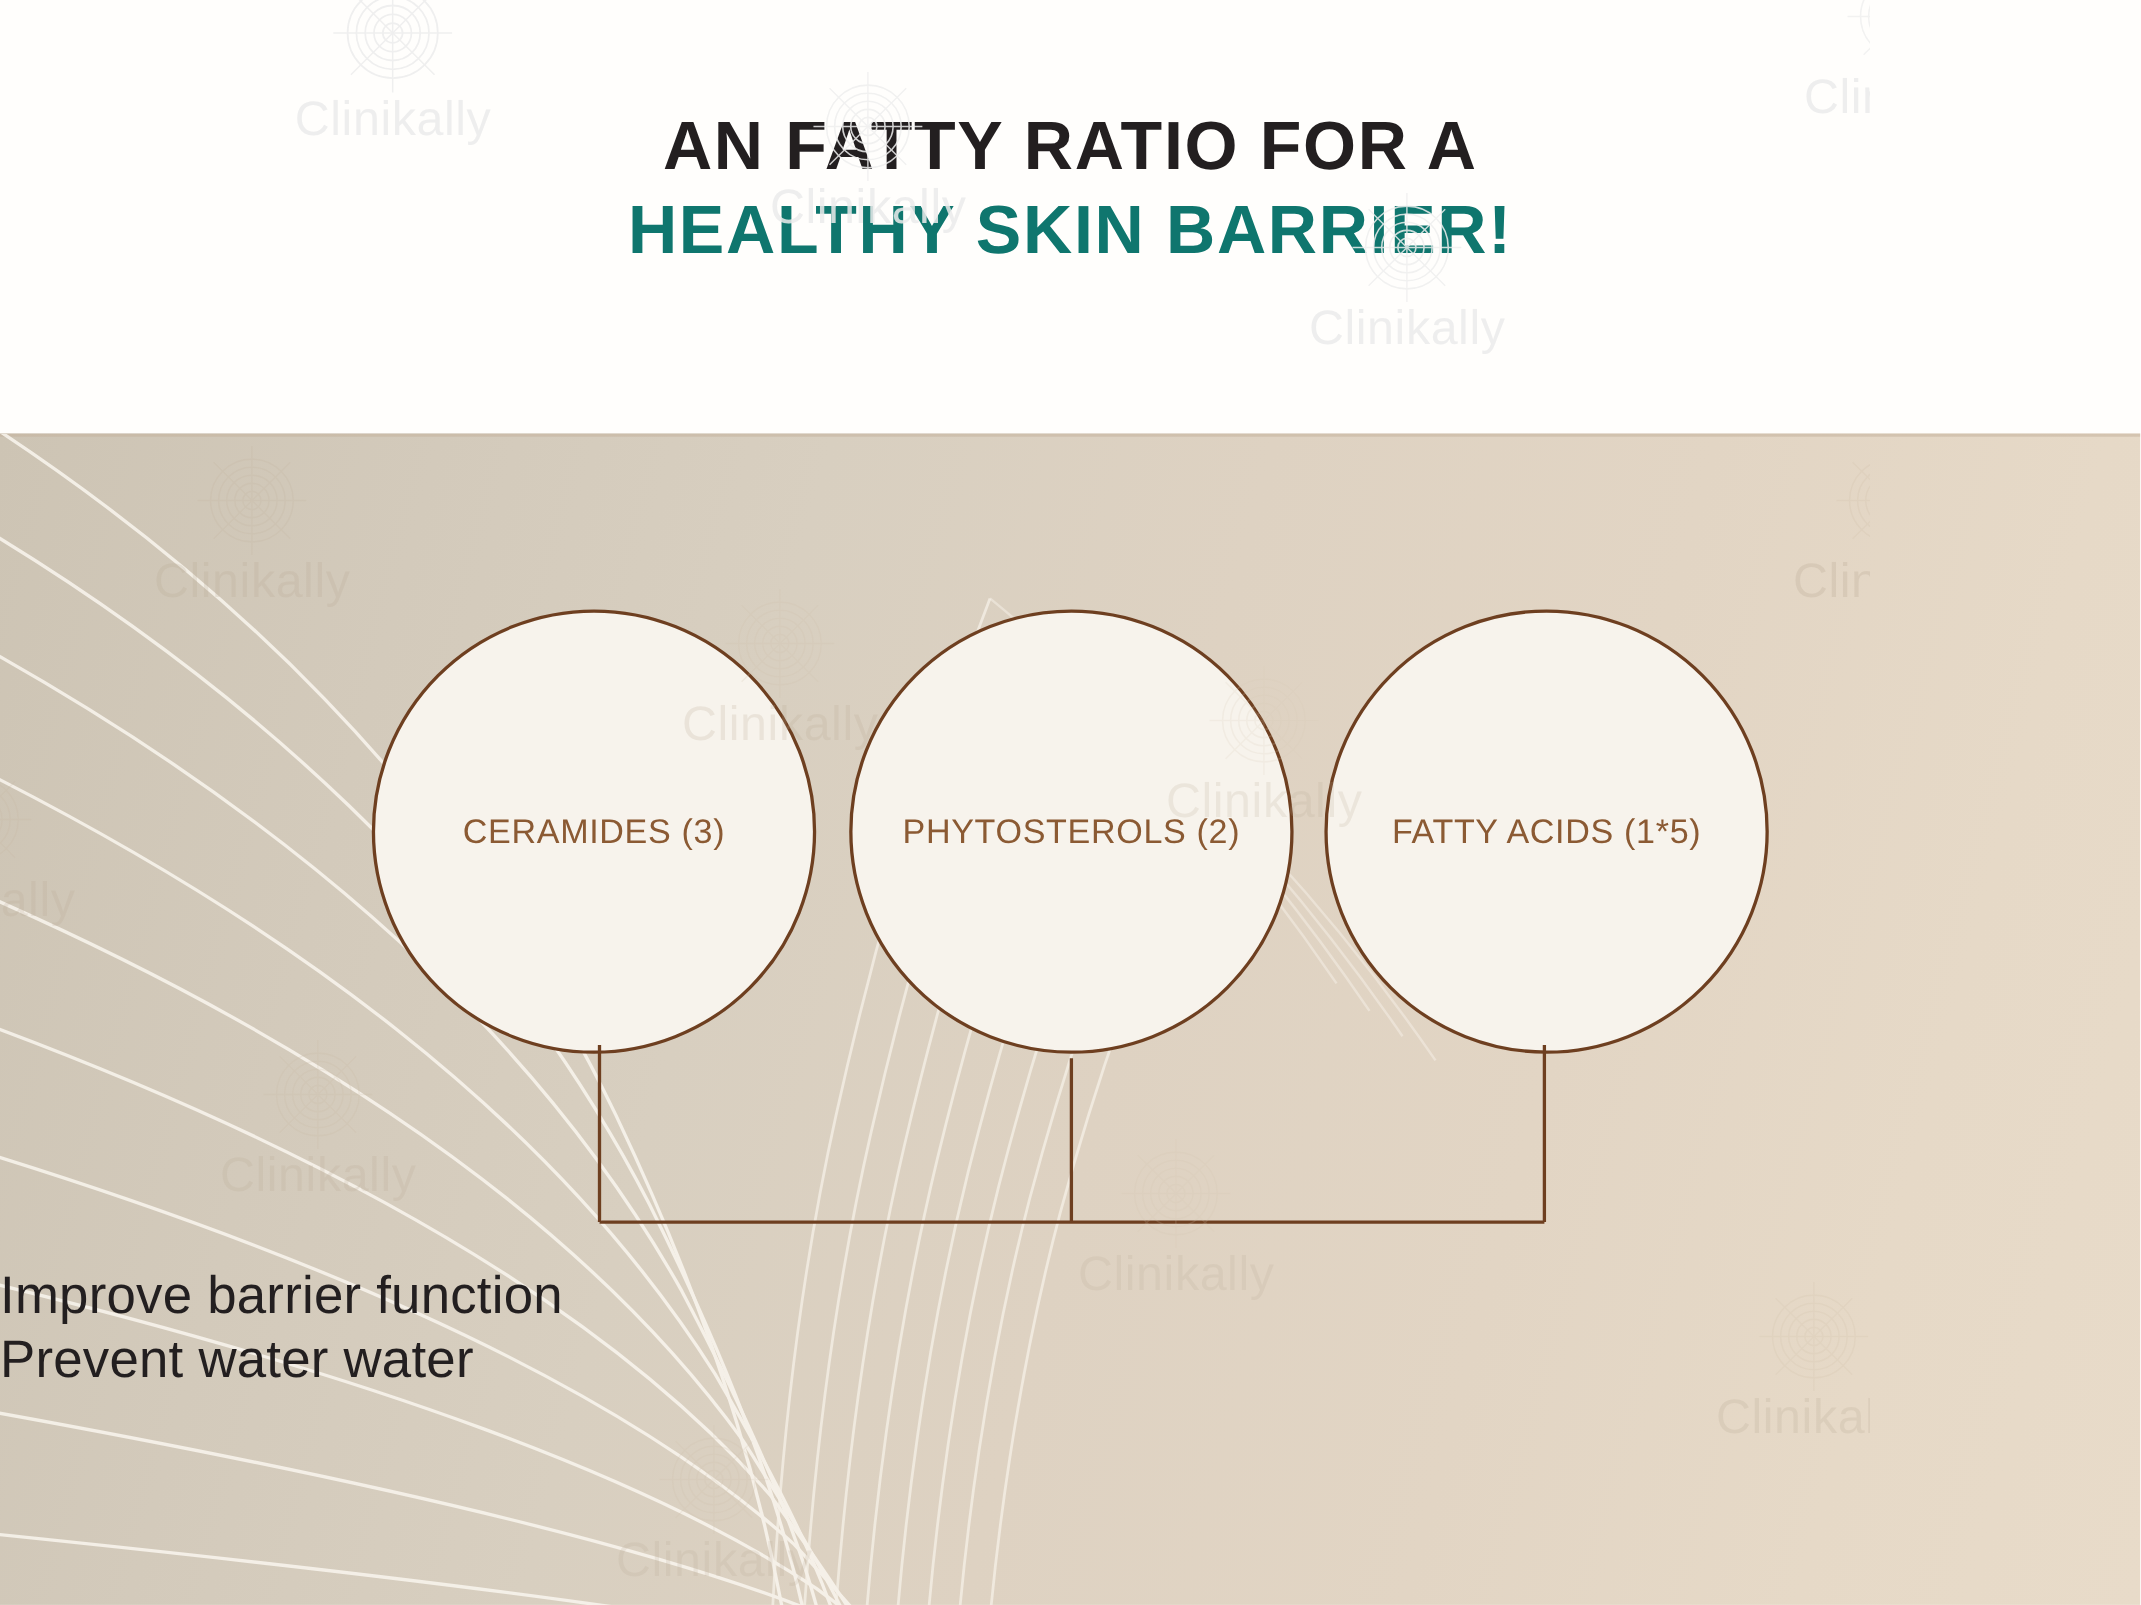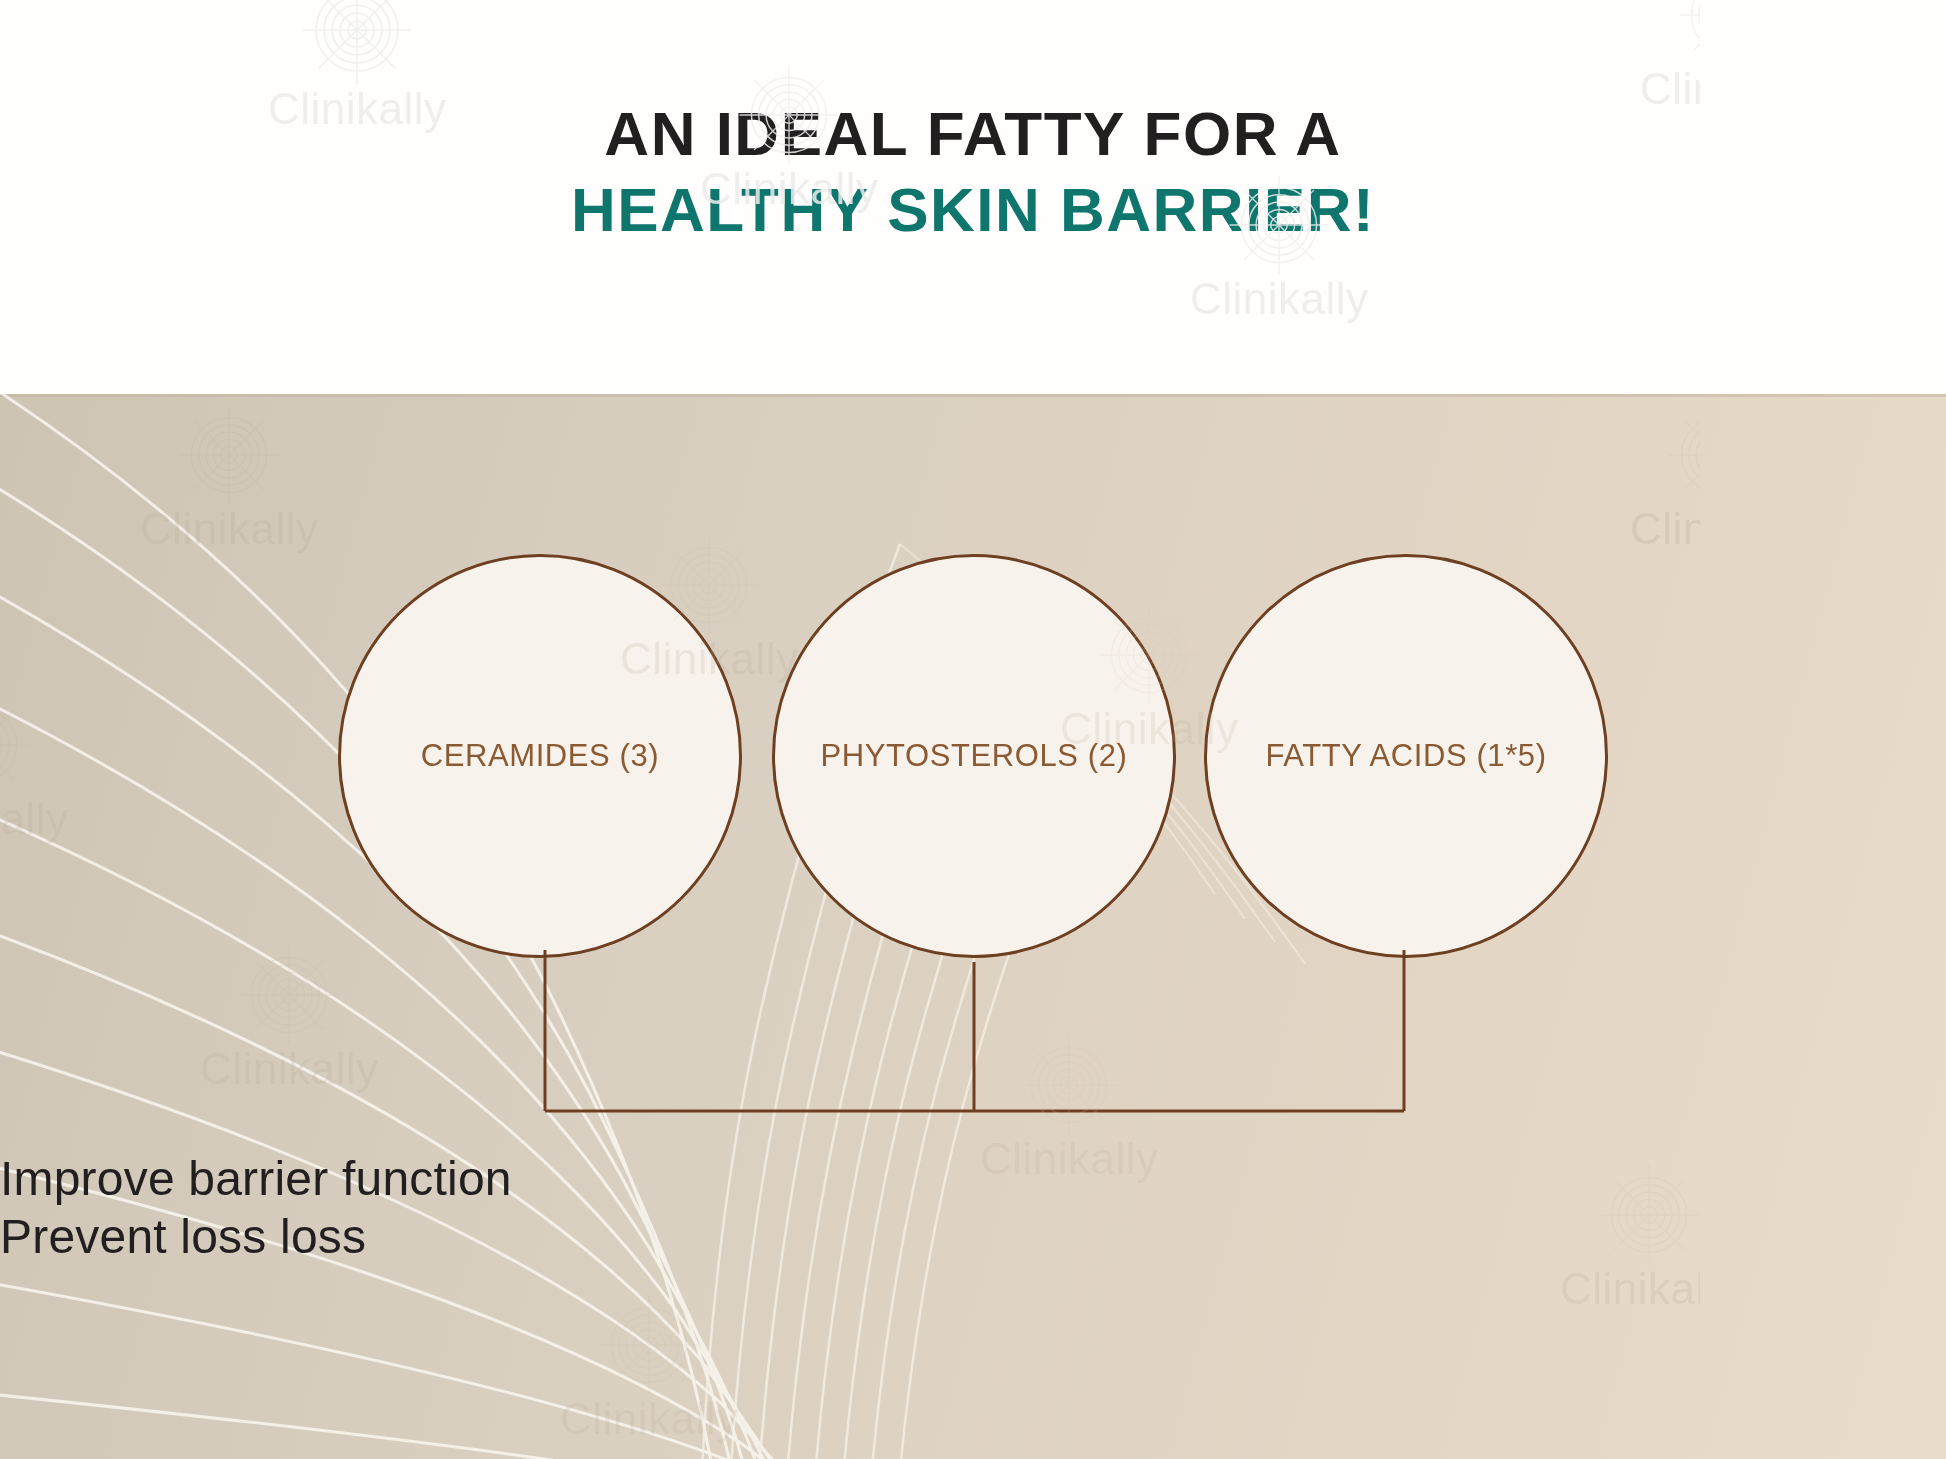--- a/index.html
+++ b/index.html
@@ -177,21 +177,21 @@
     white-space: nowrap;
   }
 </style>
 </head>
 <body>
 
 <div class="canvas">
 
   <div class="header-band">
     <div class="title-stack">
-      <div class="title-line1">AN IDEAL FATTY FOR A</div>
+      <div class="title-line1">AN FATTY RATIO FOR A</div>
       <div class="title-line2">HEALTHY SKIN BARRIER!</div>
     </div>
   </div>
 
   <div class="beige-panel">
     <div class="panel-topline"></div>
 
     <svg class="wave-layer" viewBox="0 0 1946 1065" preserveAspectRatio="none">
       <g fill="none" stroke="#faf6ef" stroke-width="3" opacity="0.85">
         <path d="M-60,-40 C 200,120 420,330 560,620 C 660,830 700,990 720,1120"></path>
@@ -244,21 +244,21 @@
         <path d="M545,556 L545,717"></path>
         <path d="M974,568 L974,717"></path>
         <path d="M1404,556 L1404,717"></path>
         <path d="M545,717 L1404,717"></path>
       </g>
     </svg>
   </div>
 
   <div class="captions">
     <div class="caption-line">Improve barrier function</div>
-    <div class="caption-line">Prevent loss loss</div>
+    <div class="caption-line">Prevent water water</div>
   </div>
 
   <div class="wm-layer">
 
     <div class="wm onwhite" style="left:268px; top:-30px;">
       <svg class="wm-mandala" width="120" height="120" viewBox="0 0 120 120">
         <g fill="none" stroke="#ededed" stroke-width="1.6">
           <circle cx="60" cy="60" r="9"></circle>
             <circle cx="60" cy="60" r="17"></circle>
           <circle cx="60" cy="60" r="25"></circle>

